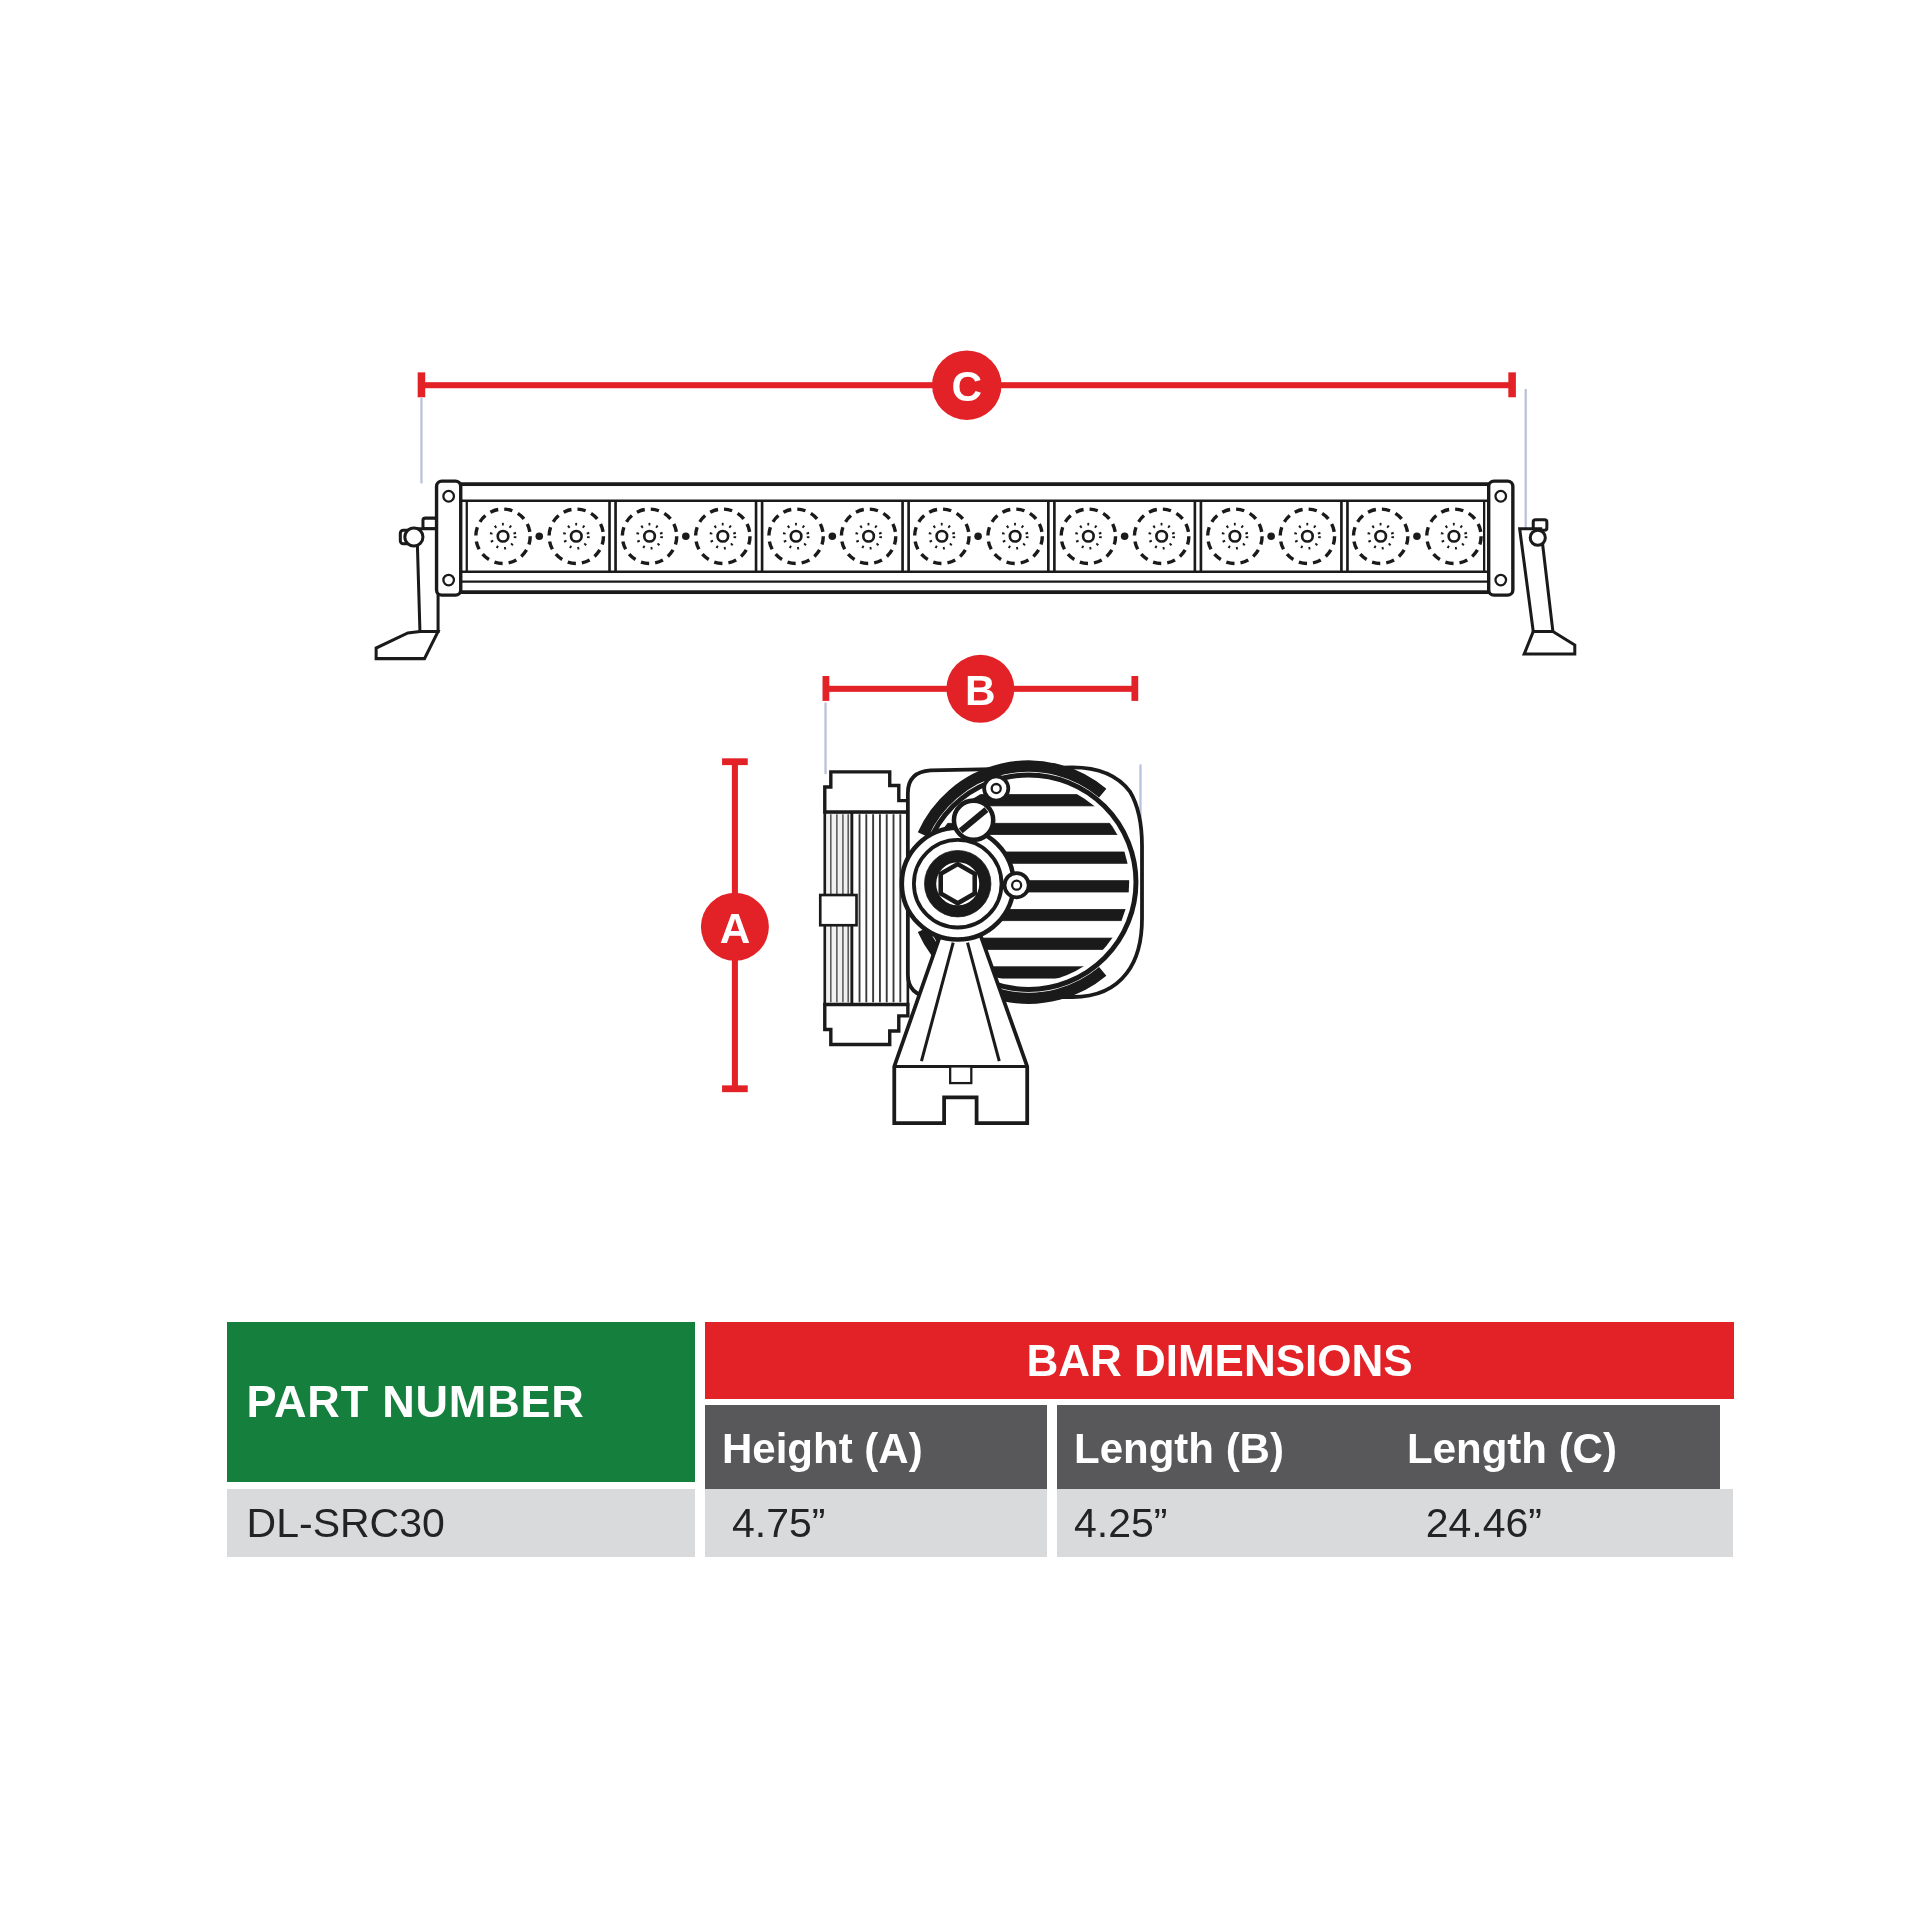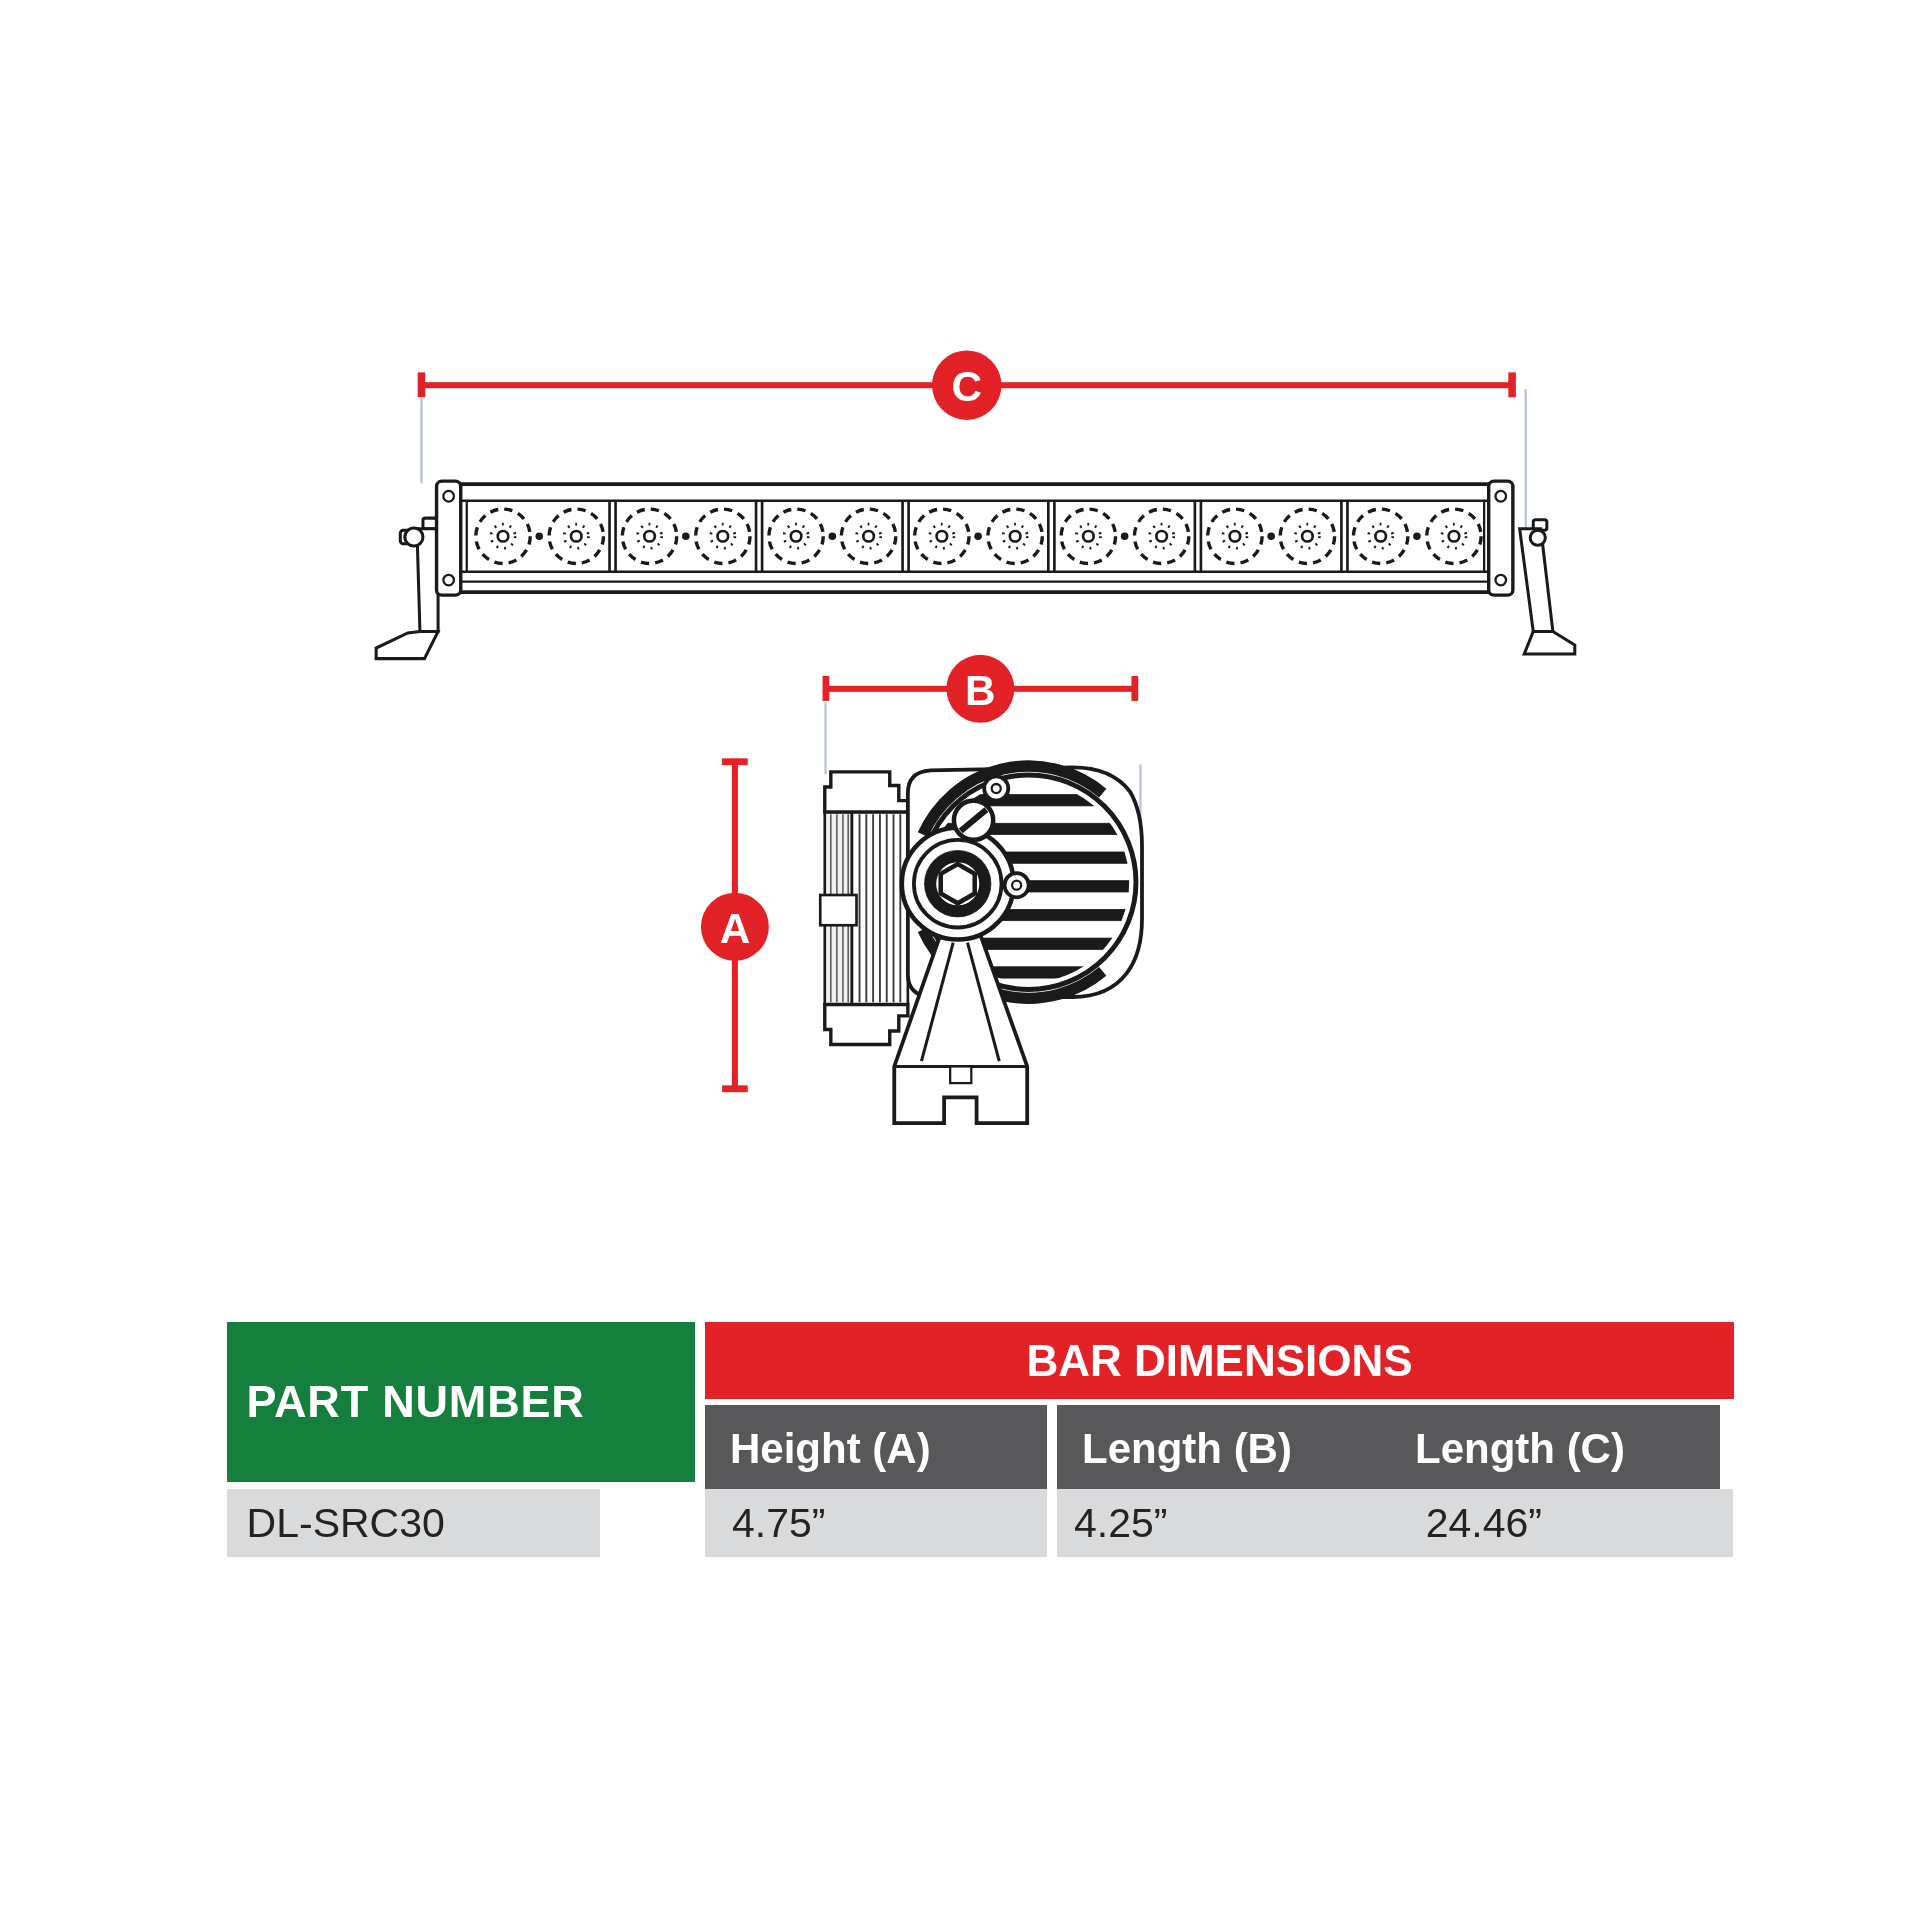--- a/index.html
+++ b/index.html
@@ -7,26 +7,26 @@
          font-family:"Liberation Sans",sans-serif;overflow:hidden;}
   #diagram-svg{position:absolute;left:0;top:0;}
   .cell{position:absolute;display:flex;align-items:center;box-sizing:border-box;}
   .cell-part-header{left:227px;top:1322px;width:468px;height:160px;background:#15803d;
      color:#ffffff;font-weight:bold;font-size:45px;padding-left:19.6px;letter-spacing:0.8px;}
   .cell-dim-header{left:705px;top:1322px;width:1029px;height:77px;background:#e32227;
      color:#ffffff;font-size:44px;justify-content:center;}
   .cell-dim-header .bold{font-weight:bold;}
   .cell-dim-header .note{font-weight:normal;font-size:41px;margin-left:10.6px;}
   .subhead{top:1405px;height:88px;background:#58585a;color:#ffffff;
-     font-weight:bold;font-size:42px;padding-left:25px;}
+     font-weight:bold;font-size:42px;padding-left:17px;}
   .sub1{left:705px;width:342px;}
   .sub2{left:1057px;width:335px;}
   .sub3{left:1390px;width:330px;}
   .datacell{top:1489px;height:68px;background:#d9dadb;color:#232323;font-size:41px;}
-  .d0{left:227px;width:373px;padding-left:19.6px;}
+  .d0{left:227px;width:468px;padding-left:19.6px;}
   .d1{left:705px;width:342px;padding-left:27px;}
   .d2{left:1057px;width:396px;padding-left:17px;}
   .d3{left:1403px;width:330px;padding-left:22.7px;}
   .badge-letter{font-family:"Liberation Sans",sans-serif;font-weight:bold;
      font-size:56px;fill:#ffffff;text-anchor:middle;}
 </style>
 </head>
 <body>
 
 <div id="stage">

